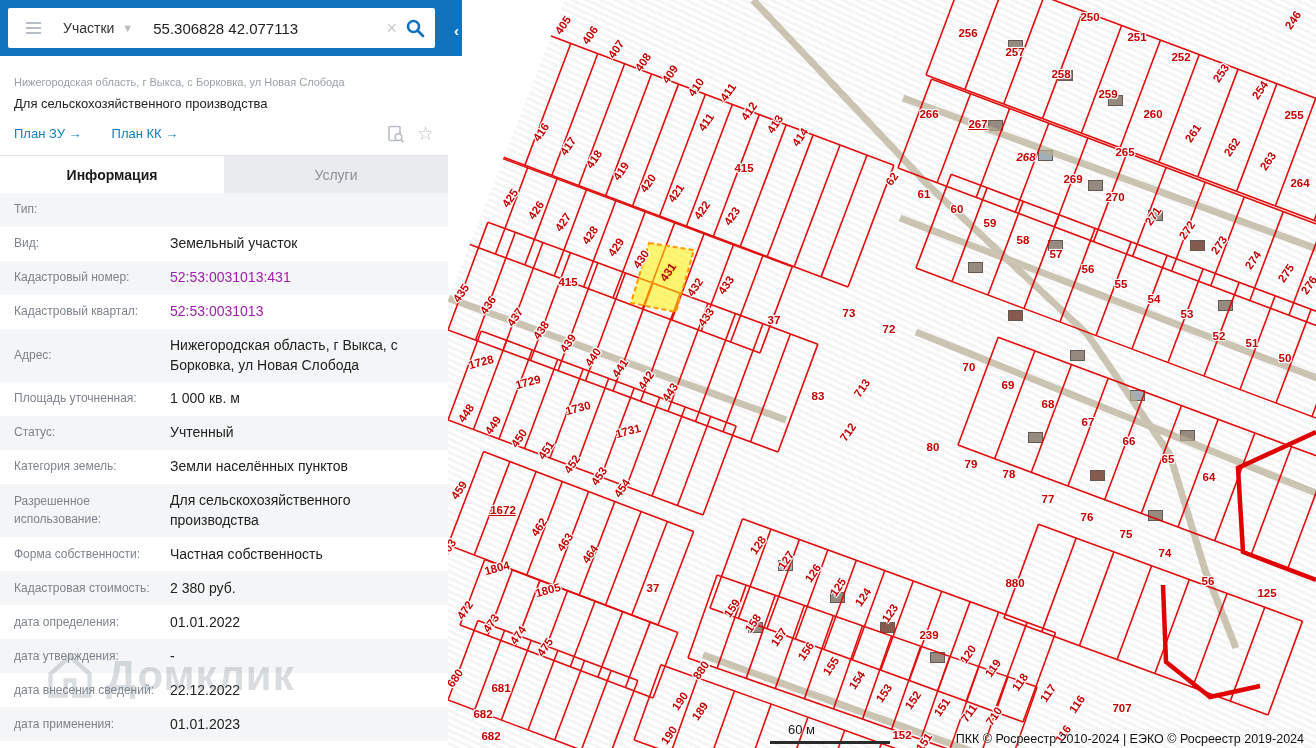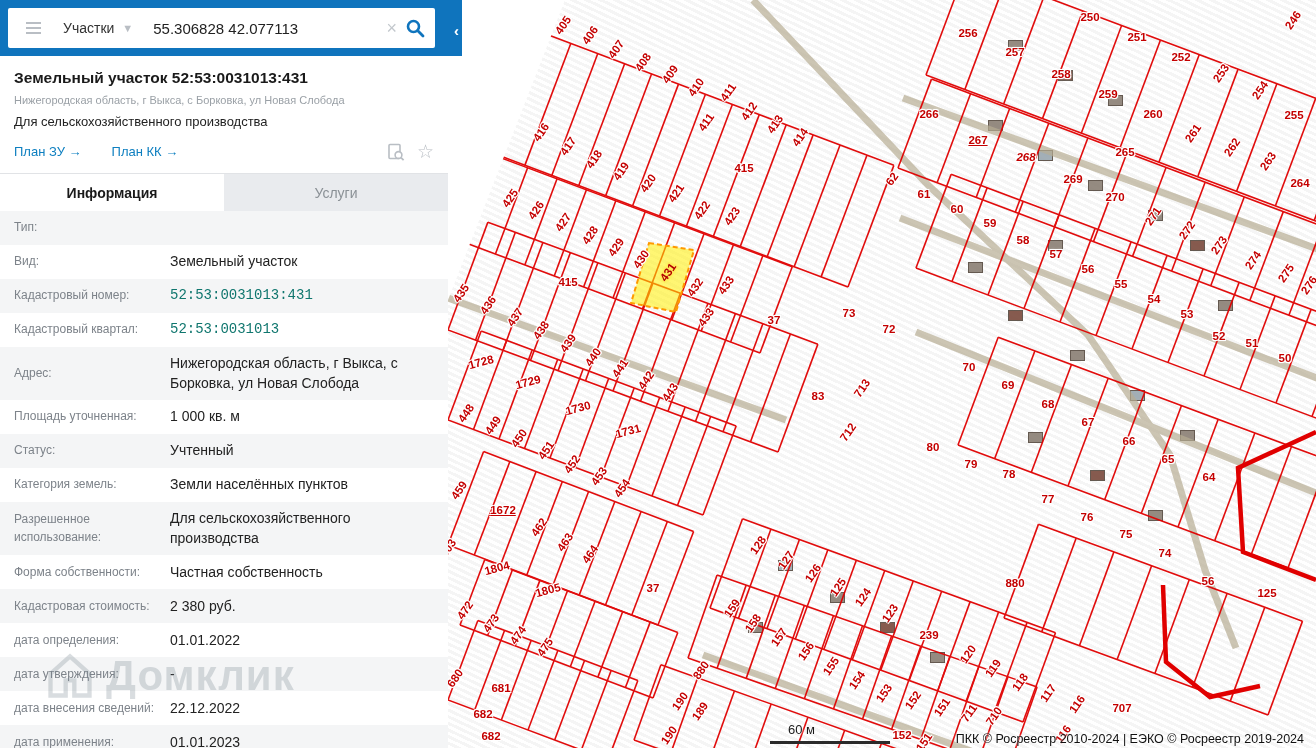--- a/index.html
+++ b/index.html
@@ -58,21 +58,21 @@
   #head-icons{margin-left:auto;display:flex;align-items:center;gap:12px;}
   #head-icons .ic{color:#b9bec4;cursor:pointer;display:flex;}
   #tabs{display:flex;height:37px;border-top:1px solid #e1e3e6;}
   .tab{flex:1;display:flex;align-items:center;justify-content:center;font-size:14px;cursor:pointer;}
   .tab.active{background:#fff;color:#1a1a1a;font-weight:700;}
   .tab.inactive{background:#e9ebee;color:#8b9196;}
   .irow{display:flex;padding:0 14px;align-items:center;min-height:34px;}
   .irow.shaded{background:#f4f5f6;}
   .irow .lab{width:150px;flex-shrink:0;font-size:12px;color:#7d838a;padding:8px 6px 8px 0;line-height:1.45;}
   .irow .val{font-size:14px;color:#222;line-height:1.4;padding:7px 0;}
-  .irow .val.link{color:#0f766e;cursor:pointer;font-family:Liberation Mono, monospace;}
+  .irow .val.link{color:#a21caf;cursor:pointer;}
   #watermark{position:absolute;left:44px;top:594px;display:flex;align-items:center;gap:10px;
     color:rgba(120,132,144,.28);pointer-events:none;}
   #watermark .wm-text{font-size:42px;font-weight:700;letter-spacing:1px;}
 </style>
 </head>
 <body>
 
 <div id="stage">
 
   <div id="map">
@@ -435,21 +435,21 @@
         <span class="pl" style="left: 773px; top: 73px; transform: translate(-50%, -50%) rotate(-55deg);">253</span>
         <span class="pl" style="left: 812px; top: 90px; transform: translate(-50%, -50%) rotate(-55deg);">254</span>
         <span class="pl" style="left: 846px; top: 115px; transform: translate(-50%, -50%) rotate(0deg);">255</span>
         <span class="pl" style="left: 705px; top: 114px; transform: translate(-50%, -50%) rotate(0deg);">260</span>
         <span class="pl" style="left: 745px; top: 133px; transform: translate(-50%, -50%) rotate(-55deg);">261</span>
         <span class="pl" style="left: 784px; top: 147px; transform: translate(-50%, -50%) rotate(-55deg);">262</span>
         <span class="pl" style="left: 820px; top: 161px; transform: translate(-50%, -50%) rotate(-55deg);">263</span>
         <span class="pl" style="left: 852px; top: 183px; transform: translate(-50%, -50%) rotate(0deg);">264</span>
         <span class="pl" style="left: 677px; top: 152px; transform: translate(-50%, -50%) rotate(0deg);">265</span>
         <span class="pl" style="left: 481px; top: 114px; transform: translate(-50%, -50%) rotate(0deg);">266</span>
-        <span class="pl" style="left: 530px; top: 140px; transform: translate(-50%, -50%) rotate(0deg); text-decoration: underline;">267</span>
+        <span class="pl" style="left: 530px; top: 124px; transform: translate(-50%, -50%) rotate(0deg); text-decoration: underline;">267</span>
         <span class="pl" style="left: 578px; top: 157px; transform: translate(-50%, -50%) rotate(0deg); font-style: italic;">268</span>
         <span class="pl" style="left: 625px; top: 179px; transform: translate(-50%, -50%) rotate(0deg);">269</span>
         <span class="pl" style="left: 667px; top: 197px; transform: translate(-50%, -50%) rotate(0deg);">270</span>
         <span class="pl" style="left: 845px; top: 20px; transform: translate(-50%, -50%) rotate(-55deg);">246</span>
         <span class="pl" style="left: 310px; top: 545px; transform: translate(-50%, -50%) rotate(-55deg);">128</span>
         <span class="pl" style="left: 338px; top: 560px; transform: translate(-50%, -50%) rotate(-55deg);">127</span>
         <span class="pl" style="left: 365px; top: 573px; transform: translate(-50%, -50%) rotate(-55deg);">126</span>
         <span class="pl" style="left: 390px; top: 587px; transform: translate(-50%, -50%) rotate(-55deg);">125</span>
         <span class="pl" style="left: 415px; top: 597px; transform: translate(-50%, -50%) rotate(-55deg);">124</span>
         <span class="pl" style="left: 442px; top: 613px; transform: translate(-50%, -50%) rotate(-55deg);">123</span>
@@ -509,21 +509,20 @@
           <circle cx="8.5" cy="8.5" r="5.5" fill="none" stroke="#0f74bd" stroke-width="2.6"></circle>
           <line x1="12.8" y1="12.8" x2="18" y2="18" stroke="#0f74bd" stroke-width="2.8" stroke-linecap="round"></line>
         </svg>
       </span>
     </div>
     <div id="collapse">‹</div>
   </div>
 
   <div id="panel">
     <div id="obj-head">
-      <div id="obj-title">Земельный участок 52:53:0031013:431</div>
       <div id="obj-sub">Нижегородская область, г Выкса, с Борковка, ул Новая Слобода</div>
       <div id="obj-usage">Для сельскохозяйственного производства</div>
       <div id="obj-links">
         <a>План ЗУ →</a>
         <a>План КК →</a>
         <span id="head-icons">
           <span class="ic">
             <svg width="18" height="18" viewBox="0 0 18 18">
               <rect x="2" y="1.5" width="11" height="14" rx="1" fill="none" stroke="#b9bec4" stroke-width="1.6"></rect>
               <circle cx="11.5" cy="12" r="3.4" fill="#fff" stroke="#b9bec4" stroke-width="1.6"></circle>

